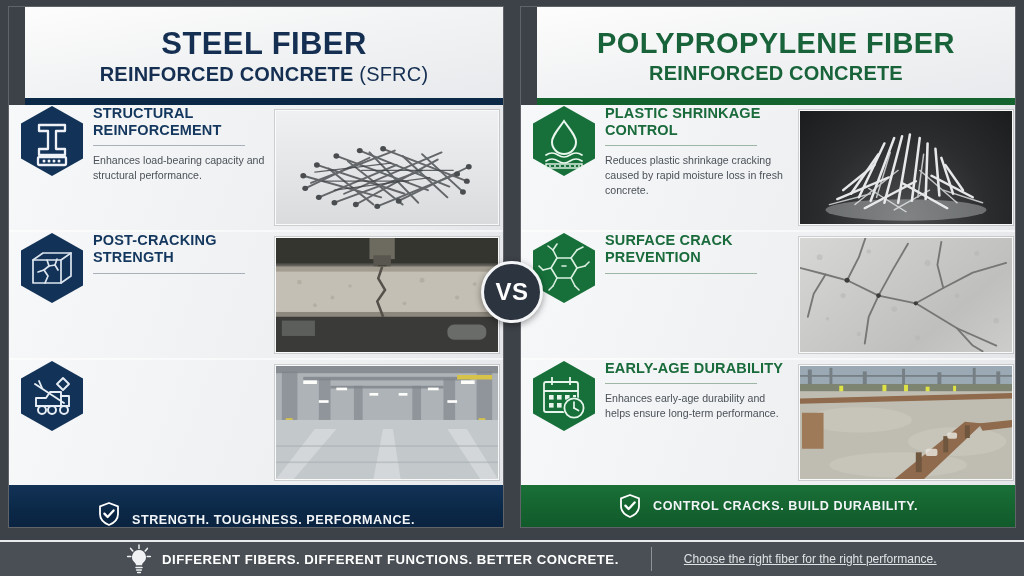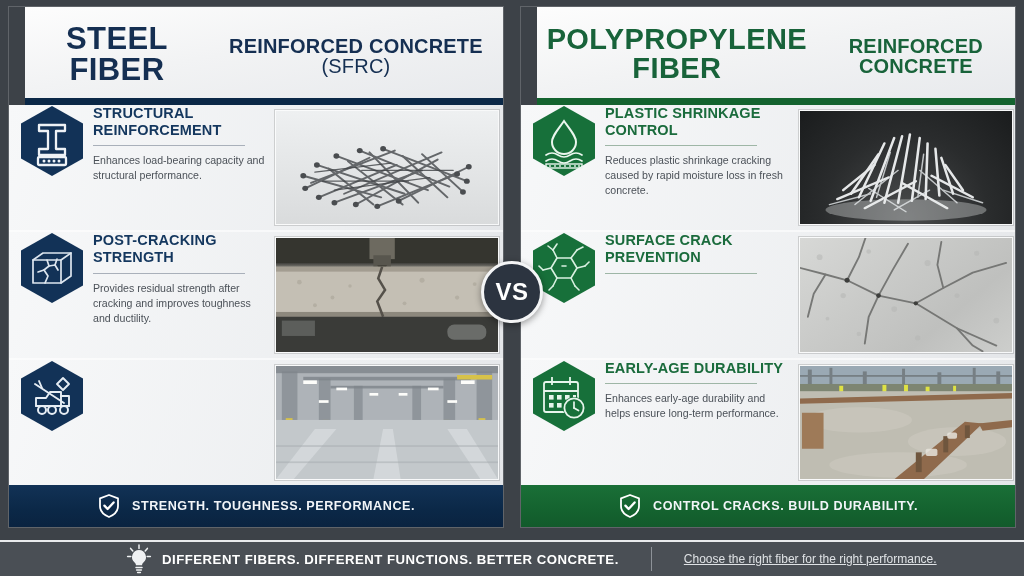--- a/index.html
+++ b/index.html
@@ -18,21 +18,21 @@
     width: 100%; height: 100%;
     display: flex; flex-direction: column;
     border: 1px solid rgba(255,255,255,.18);
   }
 
   
   .phead {
     position: relative;
     height: 98px;
     background: linear-gradient(170deg,#fdfdfd 0%,#f2f3f4 45%,#e7e9ec 100%);
-    display: flex; flex-direction: row;
+    display: flex; flex-direction: column;
     align-items: center; justify-content: center;
     text-align: center;
     flex: 0 0 98px;
     margin-left: 16px;
   }
   .phead::after {
     content: ""; position: absolute; left: 0; right: 0; bottom: 0; height: 7px;
   }
   .panel-left .phead::after { background: #0b2847; }
   .panel-right .phead::after { background: #14632f; }
@@ -77,21 +77,21 @@
     width: 100%; height: 100%;
     position: relative; overflow: hidden;
     border: 1px solid rgba(255,255,255,.7);
     box-shadow: 0 0 0 1px rgba(0,0,0,.14);
   }
 
   
   .pfoot {
     flex: 0 0 42px; display: flex; align-items: center; justify-content: center; gap: 11px;
   }
-  .panel-left .pfoot { background: linear-gradient(180deg,#123256 0%,#0b2847 60%,#0a2340 100%); }
+  .panel-left .pfoot { background: linear-gradient(180deg,#123256 0%,#0b2847 60%,#0a2340 100%); align-items: flex-end; }
   .panel-right .pfoot { background: linear-gradient(180deg,#1a6f37 0%,#14632f 60%,#125a2b 100%); }
   .pfoot .slogan {
     color: #f2f5f8; font-size: 12.6px; font-weight: 700; letter-spacing: .55px;
   }
 
   
   .vs {
     position: absolute; left: 512px; top: 292px;
     transform: translate(-50%,-50%);
     width: 62px; height: 62px; border-radius: 50%;
@@ -243,21 +243,20 @@
                       <path d="M30 34 L36 33 L39 38"></path>
                       <path d="M25 38 L19 40"></path>
                       <path d="M36 33 L38 27"></path>
                     </g>
                   </svg>
                 </div>
               </div>
               <div class="txtcol">
                 <div class="ttl">POST-CRACKING STRENGTH</div>
                 <div class="rule"></div>
-                <div class="desc">Provides residual strength after cracking and improves toughness and ductility.</div>
               </div>
             </div>
             <div class="row-img">
               <div class="imgbox">
                 <div class="ph ph-beam"></div>
                 <svg class="deco" viewBox="0 0 228 118" preserveAspectRatio="none">
                   <rect x="0" y="0" width="228" height="26" fill="#35352f"></rect>
                   <rect x="96" y="0" width="26" height="22" fill="#6d6a60"></rect>
                   <rect x="100" y="18" width="18" height="12" fill="#58564e"></rect>
                   <polygon points="104,28 114,28 110,36 108,36" fill="#44423b"></polygon>

